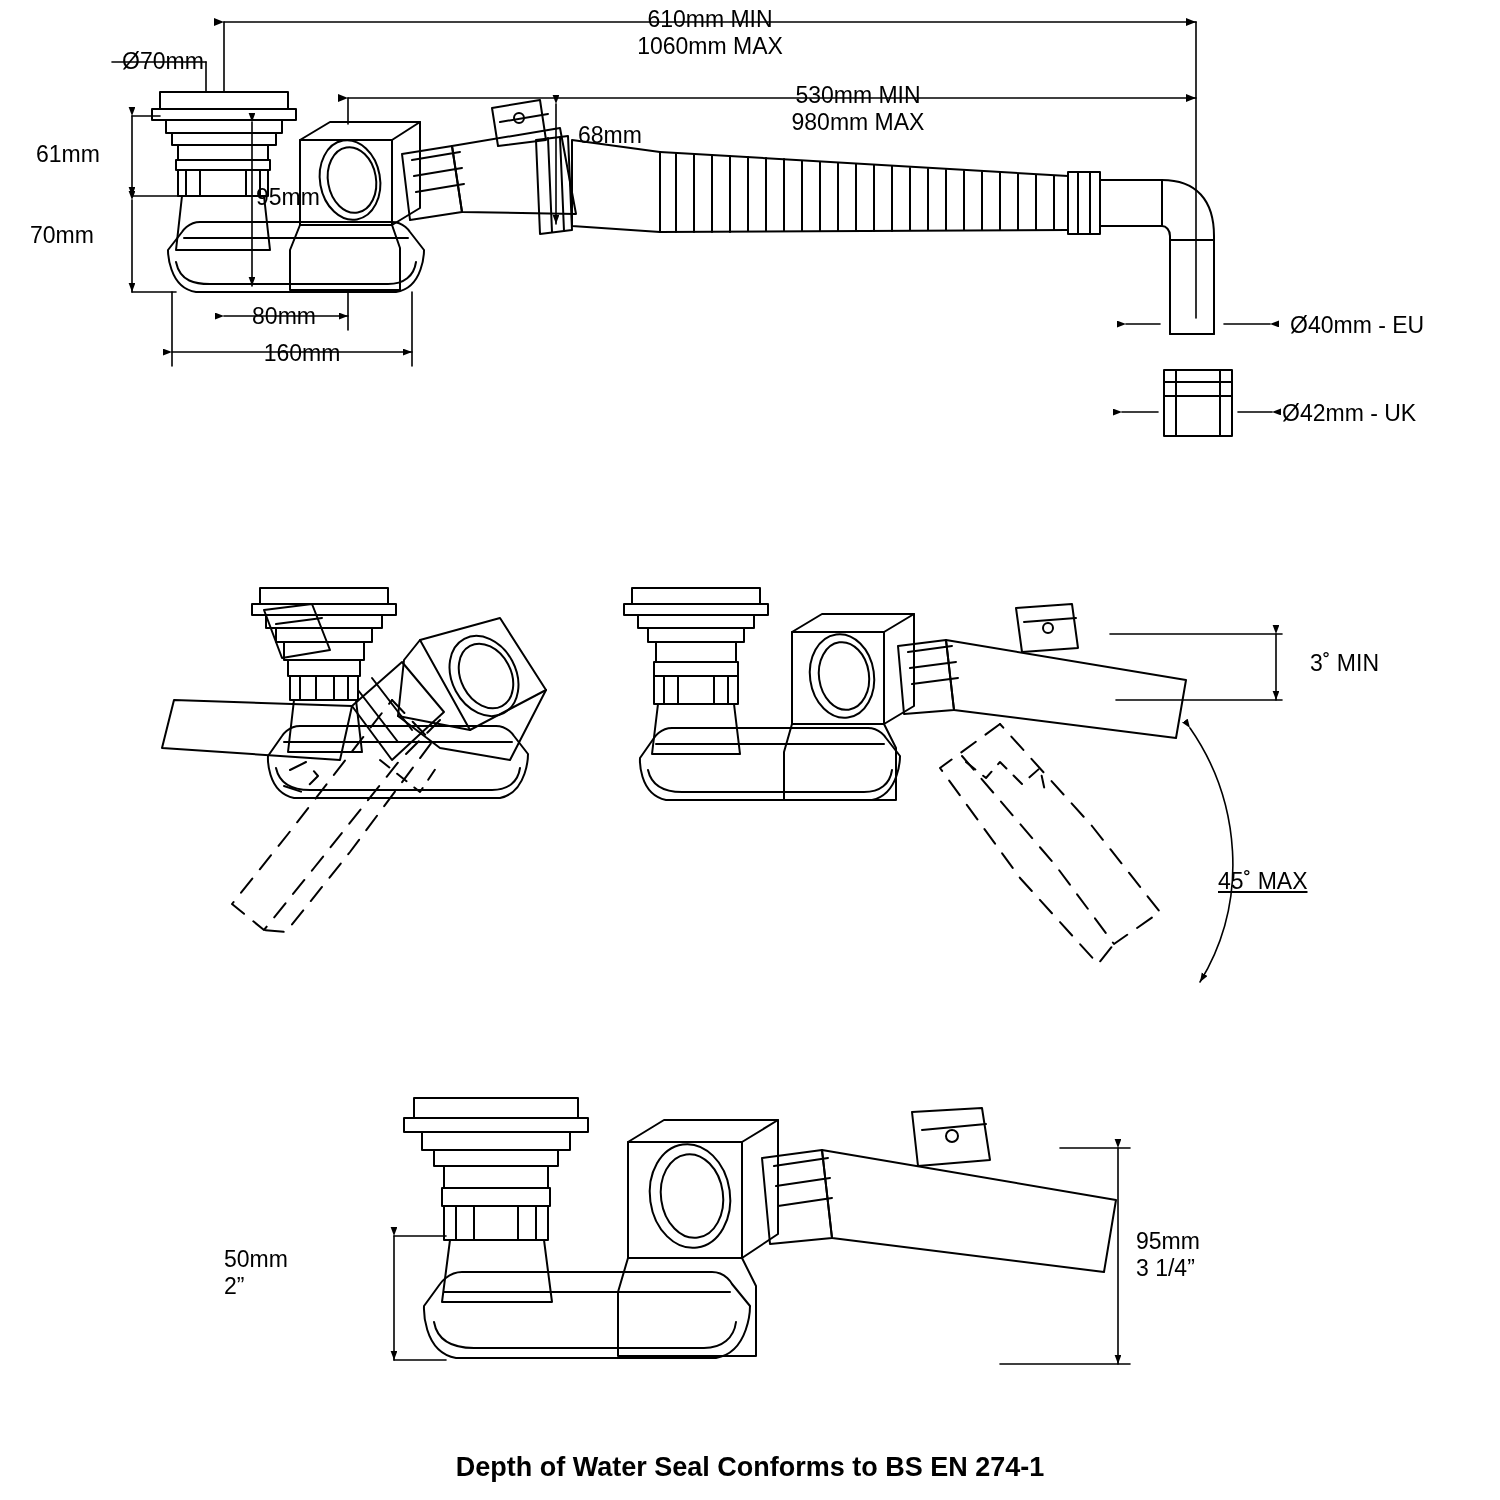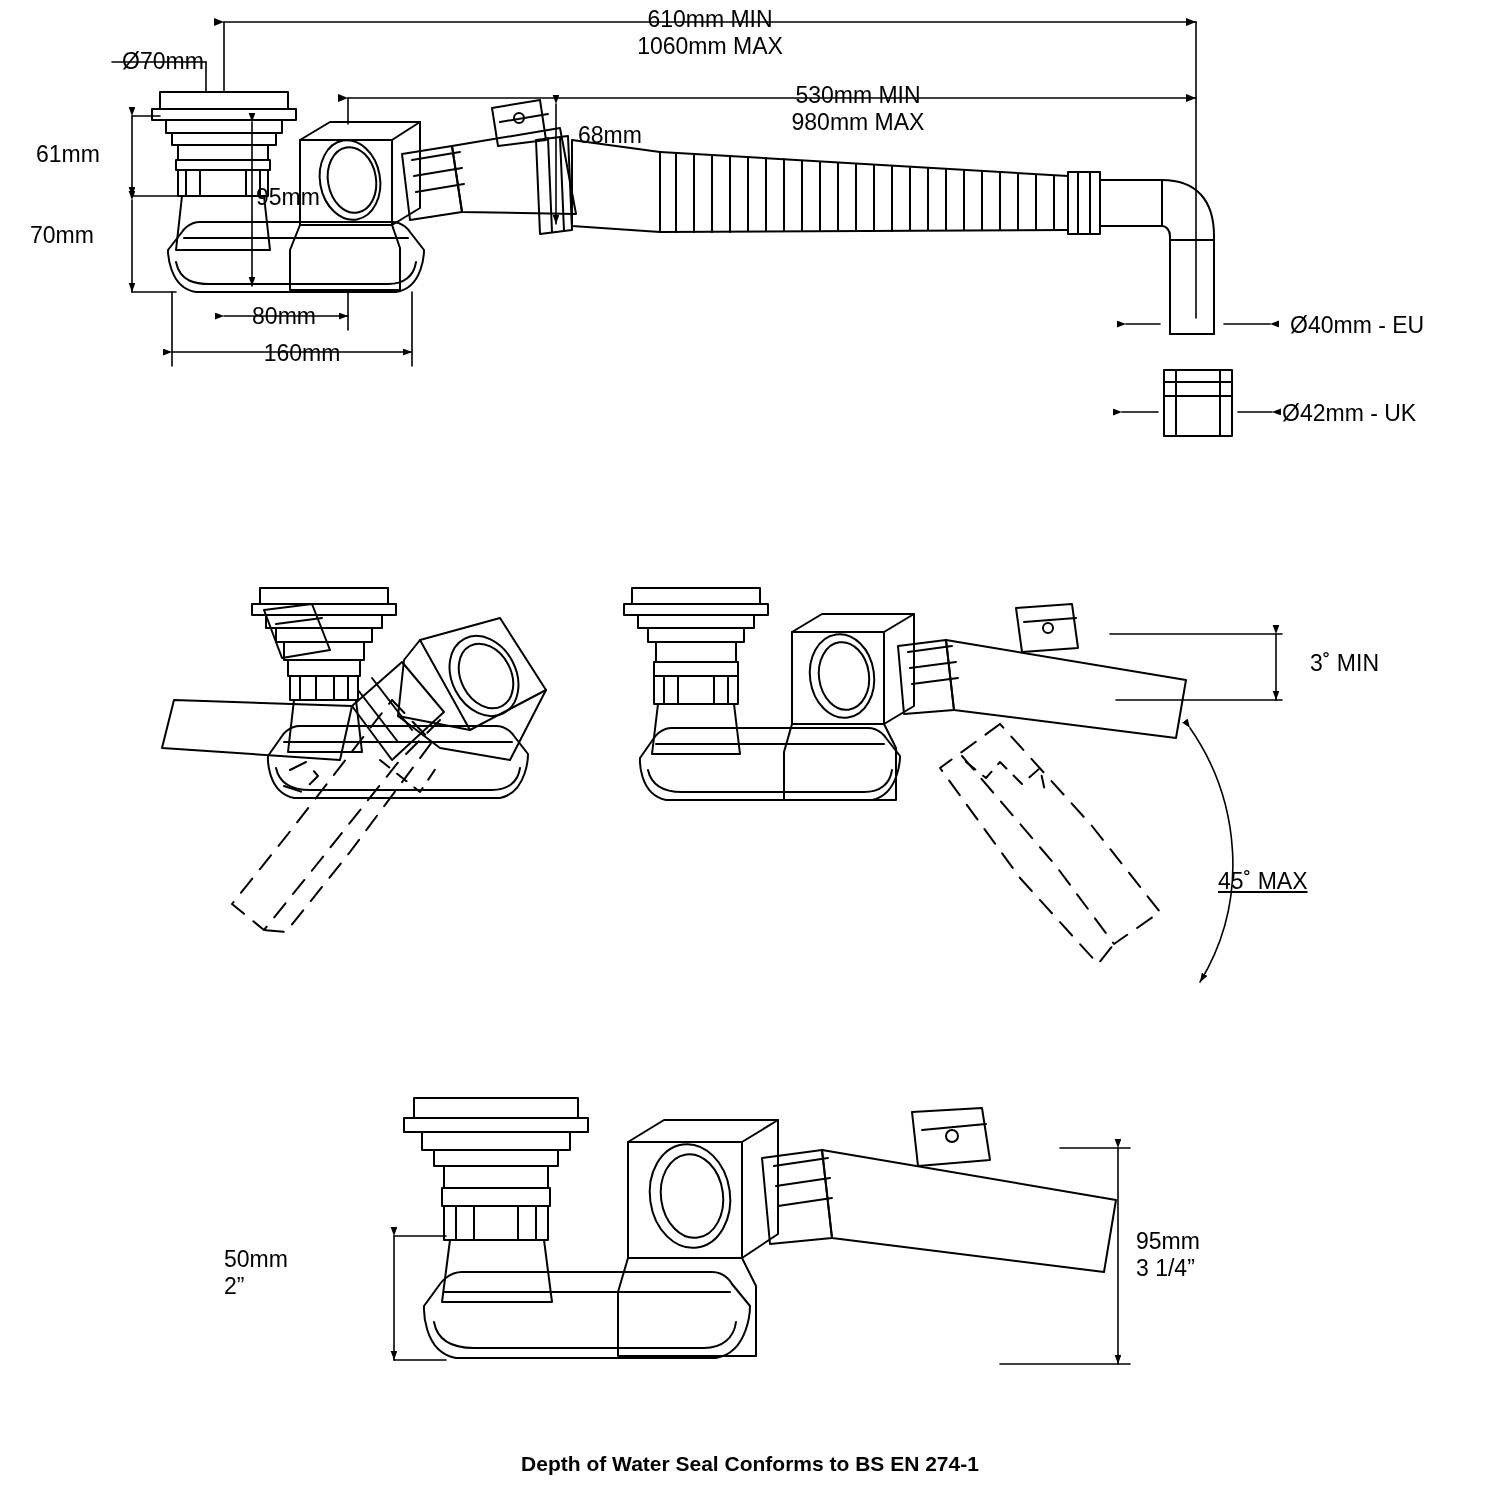--- a/index.html
+++ b/index.html
@@ -35,21 +35,21 @@
     color: #000;
     white-space: pre;
   }
   .lbl.center { text-align: center; transform: translateX(-50%); }
   .lbl.right  { text-align: left; }
   .footer {
     position: absolute;
     left: 750px;
     top: 1452px;
     transform: translateX(-50%);
-    font-size: 21px;
+    font-size: 27px;
     font-weight: bold;
     white-space: pre;
     font-family: "Liberation Sans", sans-serif;
   }
 </style>
 </head>
 <body>
 
 <div id="sheet">
 

